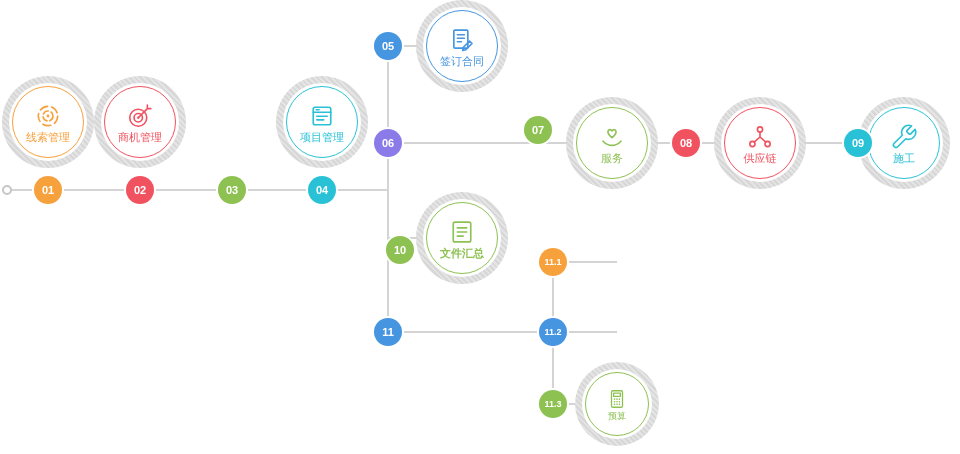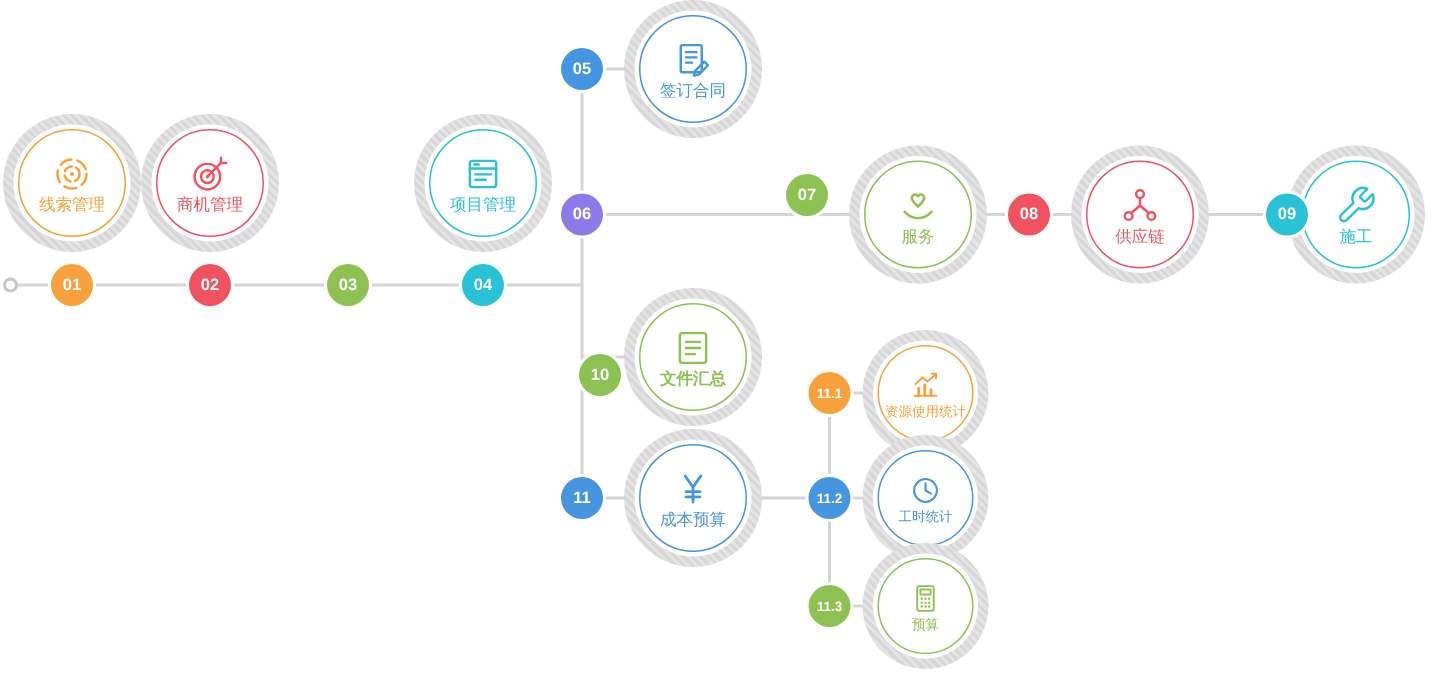--- a/index.html
+++ b/index.html
@@ -164,62 +164,22 @@
         <svg width="28" height="28" viewBox="0 0 24 24" fill="none" stroke="currentColor" stroke-width="1.4" stroke-linecap="round" stroke-linejoin="round">
           <rect x="4.5" y="3.5" width="15" height="17" rx="1.5"></rect>
           <path d="M8 8.5h8M8 12h8M8 15.5h5"></path>
         </svg>
       </span>
       <span class="label">文件汇总</span>
     </div>
       </div>
   </div>
 
-  <div class="node big" style="left: 416px; top: 286px; --c: #4695E0;">
-    <div class="ring-inner">
-        <div class="core">
-      <span class="icon">
-        <svg width="28" height="28" viewBox="0 0 24 24" fill="none" stroke="currentColor" stroke-width="1.6" stroke-linecap="round" stroke-linejoin="round">
-          <path d="M7.5 4.5 12 11l4.5-6.5M12 11v8.5M8 13.5h8M8 16.5h8"></path>
-        </svg>
-      </span>
-      <span class="label">成本预算</span>
-    </div>
-      </div>
-  </div>
-
-  <div class="node small" style="left: 575px; top: 220px; --c: #F7A13C;">
-    <div class="ring-inner">
-        <div class="core">
-      <span class="icon">
-        <svg width="22" height="22" viewBox="0 0 24 24" fill="none" stroke="currentColor" stroke-width="1.5" stroke-linecap="round" stroke-linejoin="round">
-          <path d="M4 19.5h16"></path>
-          <path d="M7 19.5V14M11.5 19.5v-8M16 19.5V15" stroke-width="2"></path>
-          <path d="M4.8 11 9.8 6.2l3.5 2.9 5.4-4.6"></path>
-          <path d="M16.5 3.5h3.2v3.2"></path>
-        </svg>
-      </span>
-      <span class="label">资源使用统计</span>
-    </div>
-      </div>
-  </div>
-
-  <div class="node small" style="left: 575px; top: 290px; --c: #4695E0;">
-    <div class="ring-inner">
-        <div class="core">
-      <span class="icon">
-        <svg width="22" height="22" viewBox="0 0 24 24" fill="none" stroke="currentColor" stroke-width="1.5" stroke-linecap="round" stroke-linejoin="round">
-          <circle cx="12" cy="12" r="8.3"></circle>
-          <path d="M12 6.8V12l4 2.3"></path>
-        </svg>
-      </span>
-      <span class="label">工时统计</span>
-    </div>
-      </div>
-  </div>
+
+
 
   <div class="node small" style="left: 575px; top: 362px; --c: #8DC152;">
     <div class="ring-inner">
         <div class="core">
       <span class="icon">
         <svg width="22" height="22" viewBox="0 0 24 24" fill="none" stroke="currentColor" stroke-width="1.4" stroke-linecap="round" stroke-linejoin="round">
           <rect x="6" y="3" width="12" height="18" rx="1.5"></rect>
           <rect x="8.3" y="5.5" width="7.4" height="3.6"></rect>
           <circle cx="9.3" cy="12.2" r=".9" fill="currentColor" stroke="none"></circle>
               <circle cx="12" cy="12.2" r=".9" fill="currentColor" stroke="none"></circle>

